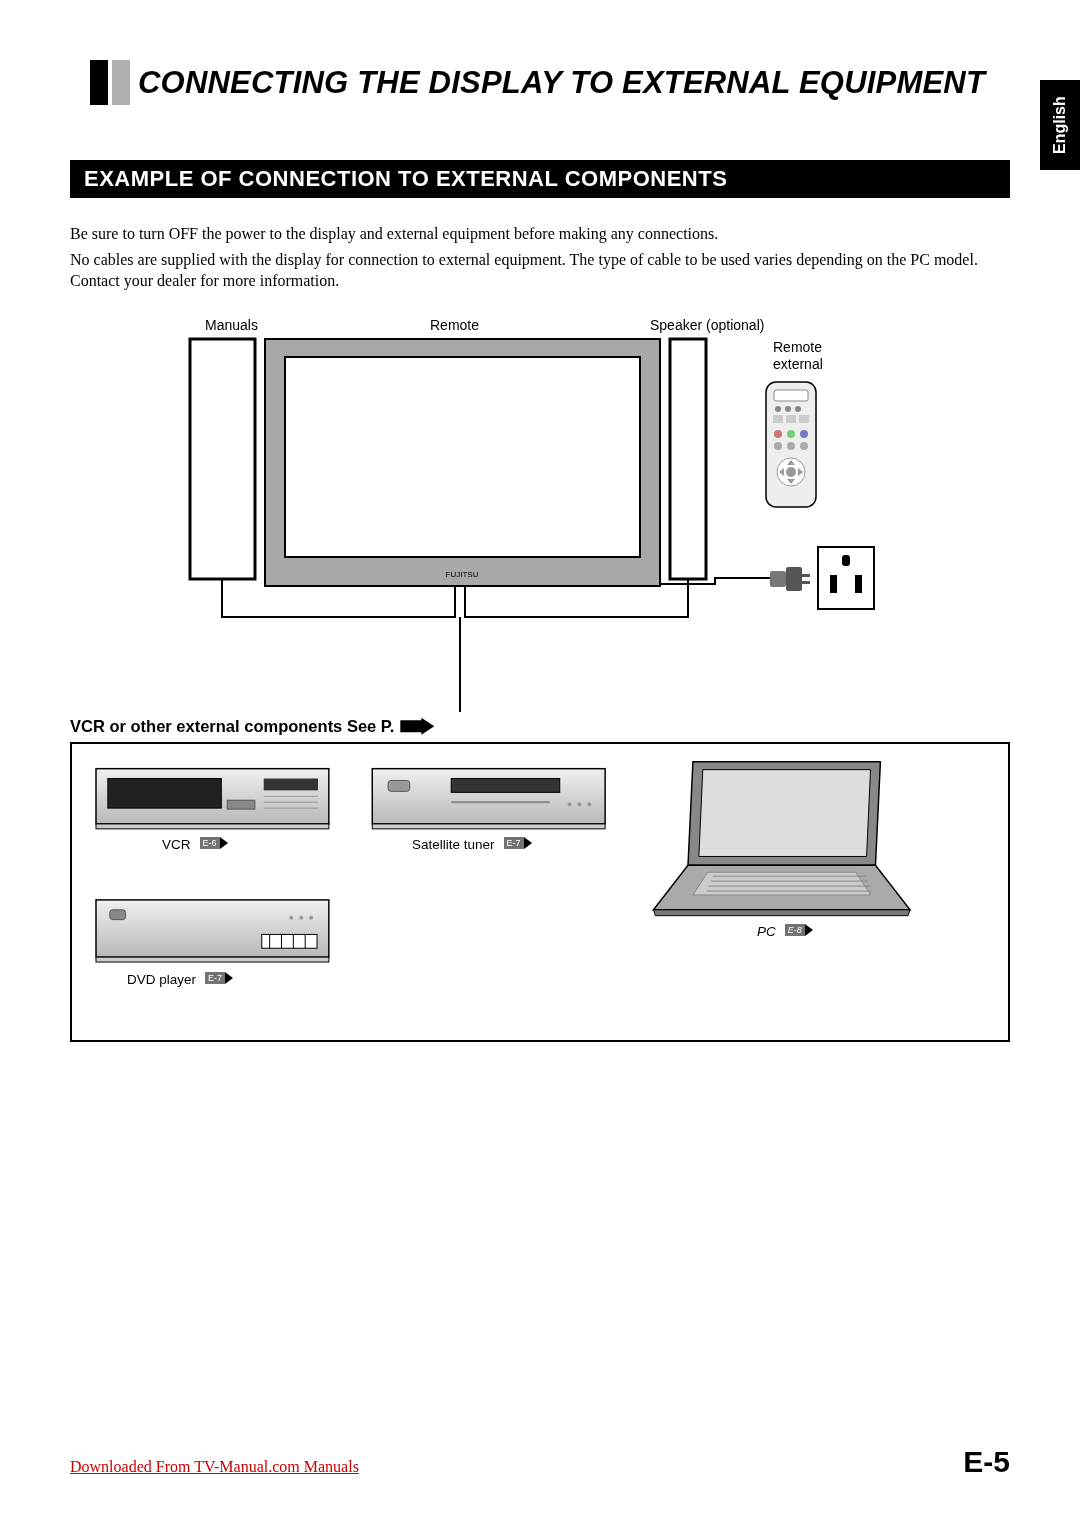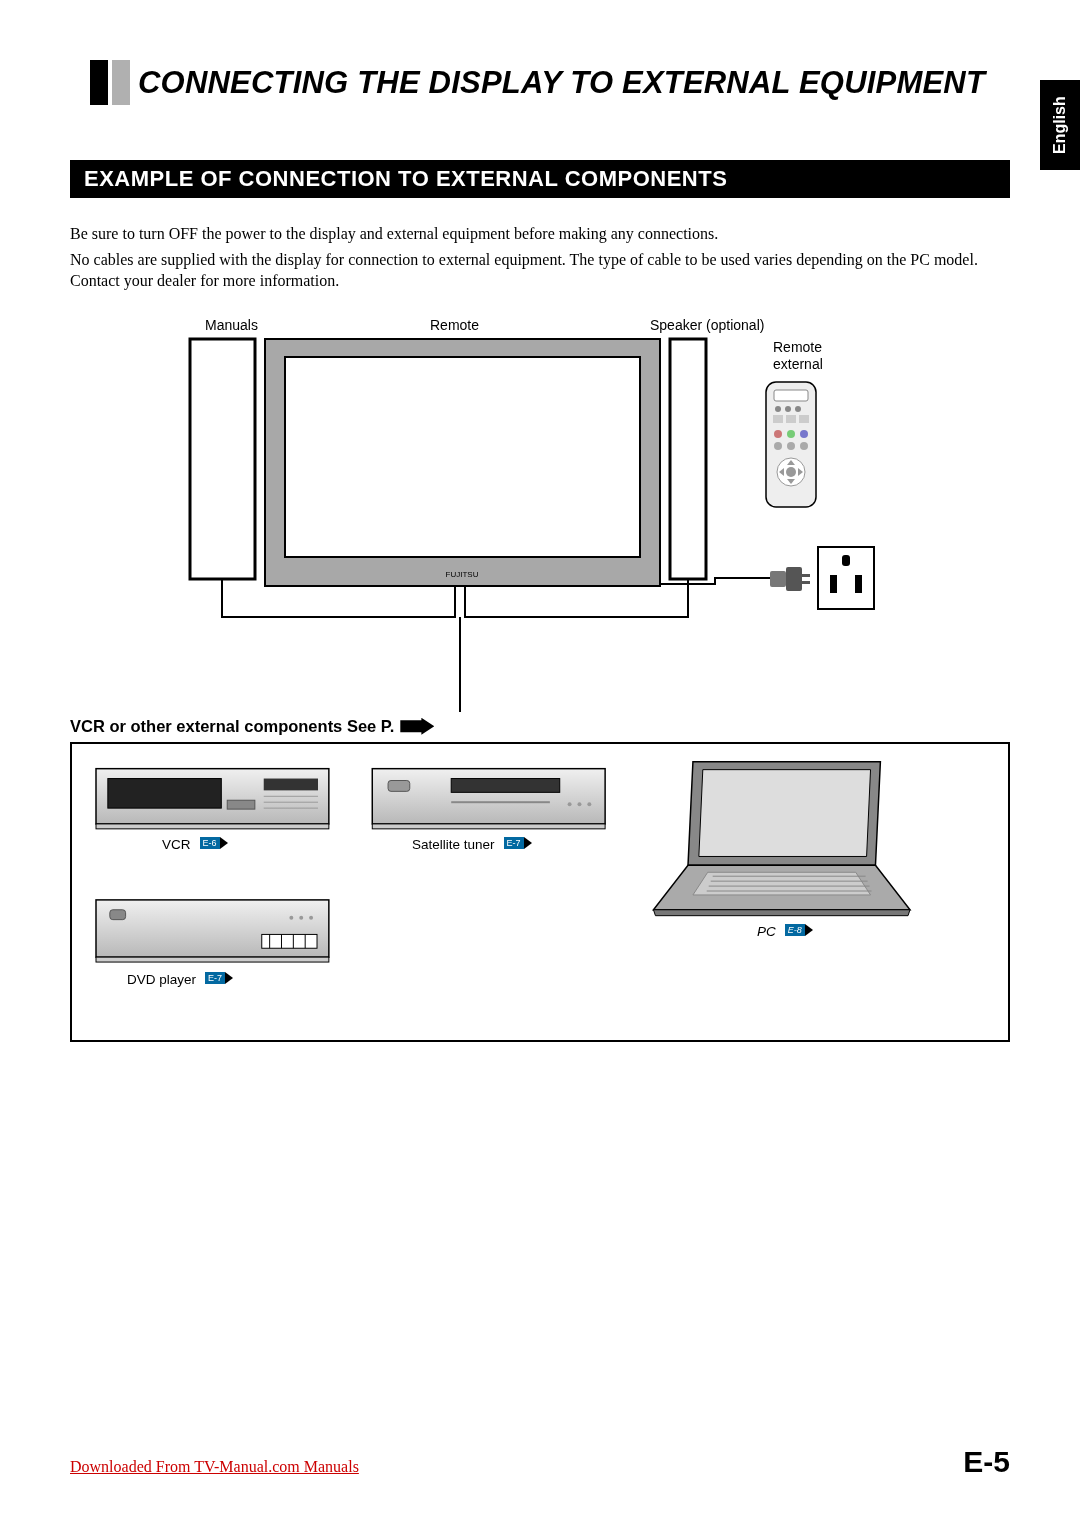--- a/index.html
+++ b/index.html
@@ -114,21 +114,21 @@
     position: absolute;
     display: flex;
     align-items: flex-start;
     gap: 9px;
   }
   .pref {
     display: inline-flex;
     align-items: center;
   }
   .pref-box {
-    background: #0369a1;
+    background: #737373;
     color: #fff;
     font-size: 9px;
     padding: 1px 3px;
     font-family: Arial, sans-serif;
   }
   .pref-arrow {
     width: 0; height: 0;
     border-top: 6px solid transparent;
     border-bottom: 6px solid transparent;
     border-left: 8px solid #000;

